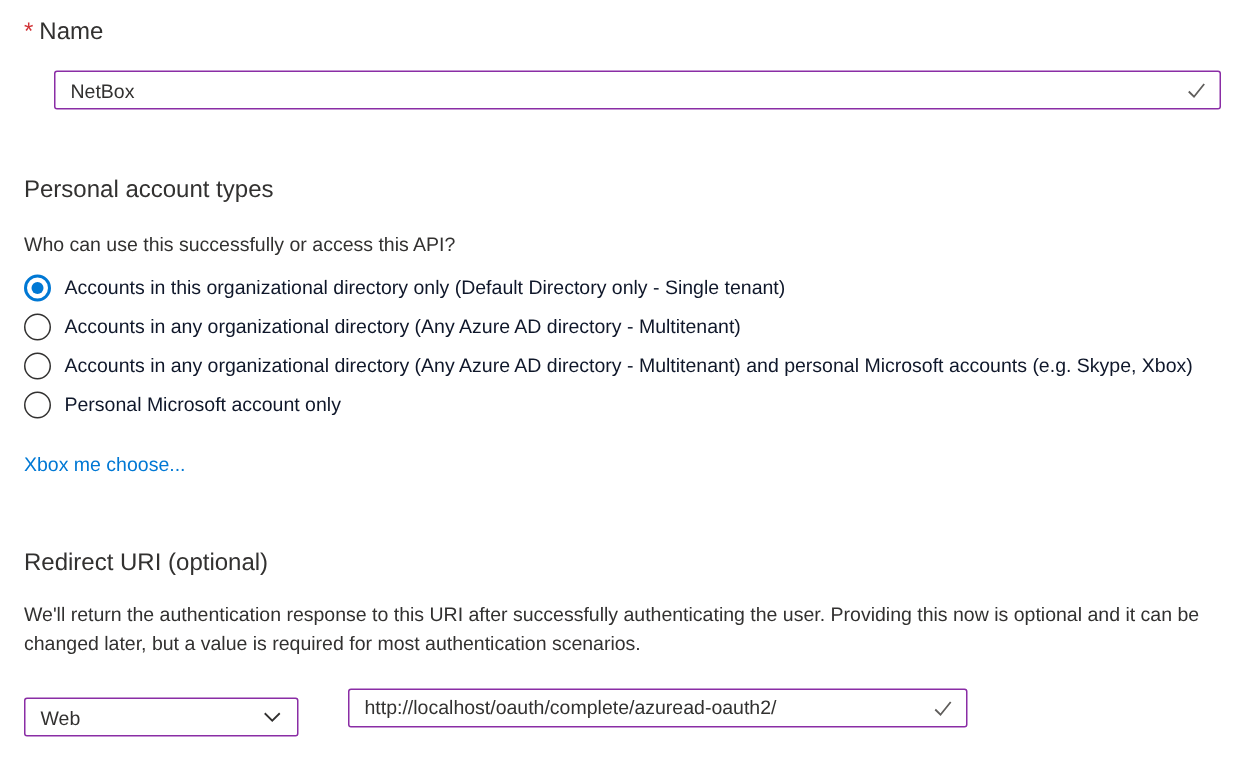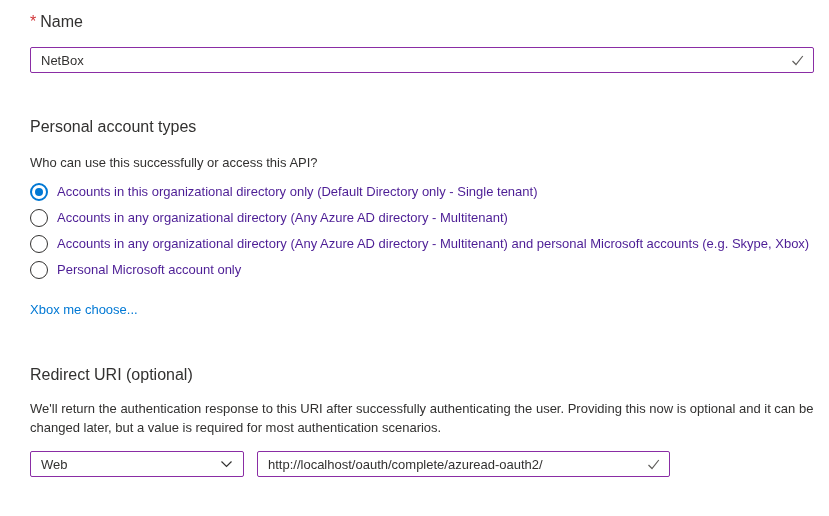--- a/index.html
+++ b/index.html
@@ -4,39 +4,39 @@
 <style>
   * { box-sizing: border-box; }
   html, body { margin: 0; padding: 0; }
   body {
     width: 829px; height: 516px;
     background: #ffffff;
     font-family: "Liberation Sans", "DejaVu Sans", sans-serif;
     color: #323130;
     overflow: hidden;
   }
-  .page { padding: 12px 15px 0 30px; }
+  .page { padding: 12px 15px 0 16px; }
 
   .section-title {
     font-size: 16px;
     font-weight: 400;
     line-height: 20px;
     color: #323130;
     margin: 0;
   }
   .required-marker { color: #d13438; margin-right: 4px; }
 
   .field-desc {
     font-size: 13px;
     line-height: 19px;
     margin-top: 14px;
     color: #323130;
   }
 
-  .input-wrap { position: relative; }
+  .input-wrap { position: relative; margin-left: 20px; }
   .text-input {
     width: 100%;
     height: 26px;
     border: 1px solid #8a2da5;
     border-radius: 2px;
     padding: 0 28px 0 10px;
     font-family: "Liberation Sans", "DejaVu Sans", sans-serif;
     font-size: 13px;
     color: #323130;
     outline: none;
@@ -72,53 +72,54 @@
     margin-right: 9px;
     display: flex; align-items: center; justify-content: center;
   }
   .radio.selected { border: 2px solid #0078d4; }
   .radio.selected::after {
     content: "";
     width: 8px; height: 8px;
     border-radius: 50%;
     background: #0078d4;
   }
-  .radio-label { font-size: 13px; line-height: 16px; color: #4c1d95; }
+  .radio-label { font-size: 13px; line-height: 16px; color: #0f172a; }
 
   .help-link {
     display: inline-block;
     margin-top: 19px;
     font-size: 13px;
     color: #0078d4;
     text-decoration: none;
     cursor: pointer;
   }
 
   .redirect-title { margin-top: 47px; }
   .redirect-desc { max-width: 800px; }
 
   .redirect-row {
     margin-top: 14px;
     display: flex;
     align-items: center;
   }
   .platform-select {
     position: relative;
-    width: 214px;
+    width: 183px;
     height: 26px;
     border: 1px solid #8a2da5;
     border-radius: 2px;
     background: #fff;
     display: flex;
     align-items: center;
     padding: 0 28px 0 10px;
     font-size: 13px;
     color: #323130;
     cursor: pointer;
     margin-right: 13px;
+    margin-top: 13px;
   }
   .select-chevron {
     position: absolute;
     right: 9px; top: 50%;
     transform: translateY(-50%);
     width: 15px; height: 15px;
     display: flex; align-items: center; justify-content: center;
     pointer-events: none;
   }
   .uri-input-wrap { width: 413px; }

